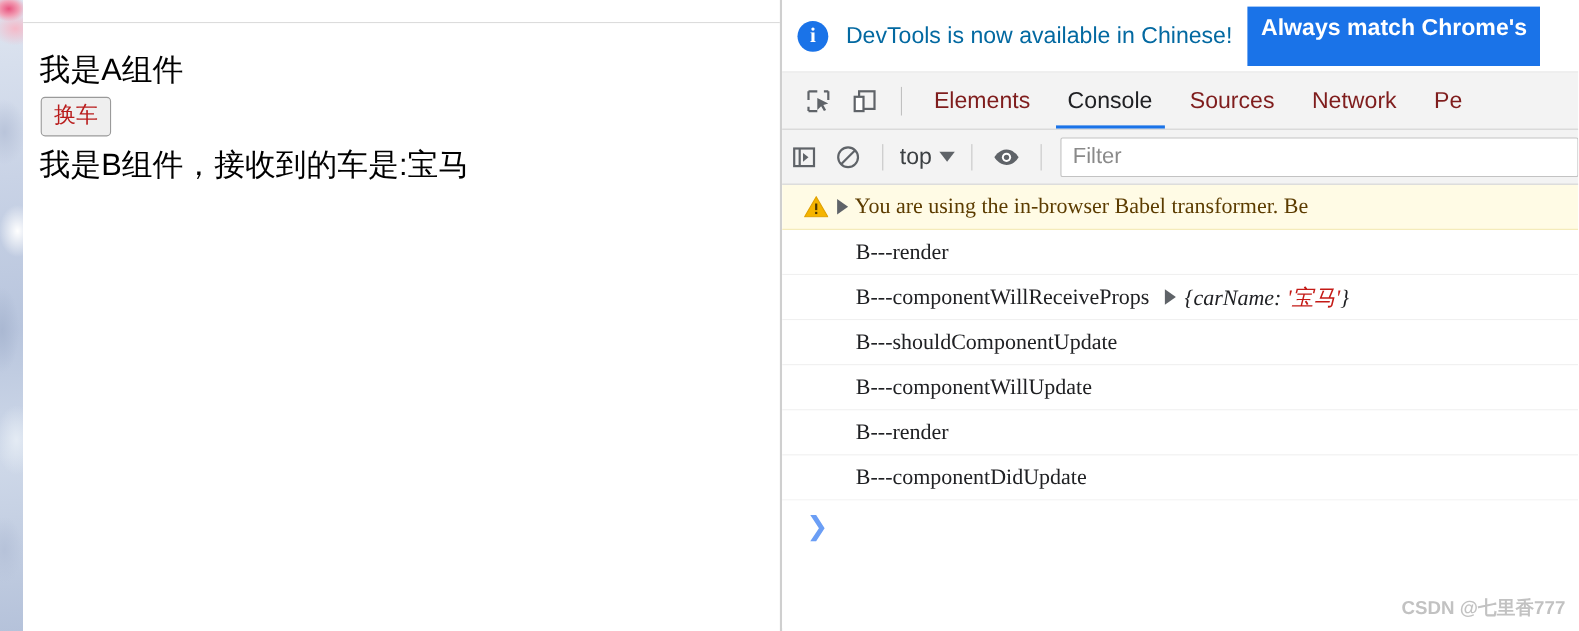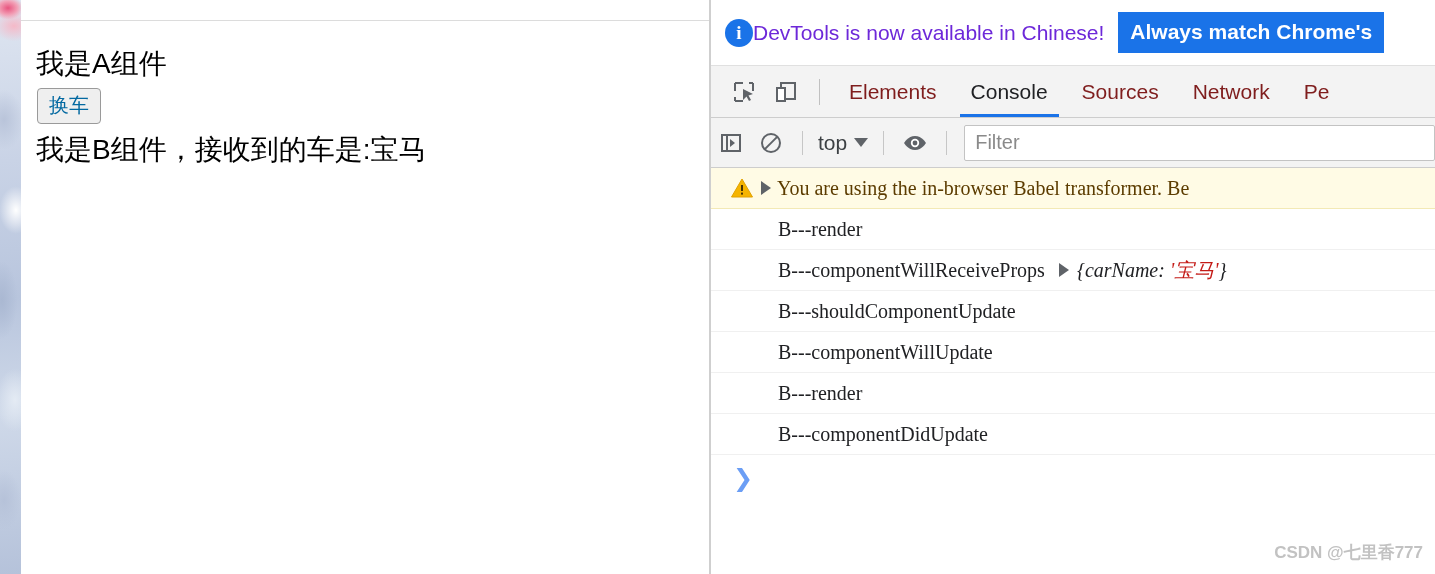--- a/index.html
+++ b/index.html
@@ -62,21 +62,21 @@
     font-size: 28px;
     line-height: 1.42;
     color: #000000;
     white-space: nowrap;
   }
   .swap-button {
     display: inline-block;
     font-family: "Liberation Sans", "DejaVu Sans", sans-serif;
     font-size: 20px;
     line-height: 1;
-    color: #0369a1;
+    color: #b91c1c;
     background: #efefef;
     border: 1px solid #9a9a9a;
     border-radius: 4px;
     padding: 6px 11px 8px 11px;
     margin: 4px 0 6px 1px;
     cursor: default;
   }
 
   
   .devtools {
@@ -108,31 +108,32 @@
     color: #ffffff;
     font-size: 19px;
     font-weight: bold;
     font-family: "Liberation Serif", "DejaVu Serif", serif;
     display: flex;
     align-items: center;
     justify-content: center;
     line-height: 1;
   }
   .banner-text {
+    margin-left: 16px;
     font-size: 21px;
-    color: #6d28d9;
+    color: #0369a1;
     white-space: nowrap;
   }
   .banner-btn {
     margin-left: 14px;
     background: #1a73e8;
     color: #ffffff;
     font-size: 21px;
     font-weight: bold;
-    padding: 8px 12px 9px 12px;
+    padding: 8px 12px 22px 12px;
     white-space: nowrap;
     border: none;
     cursor: pointer;
     font-family: "Liberation Sans", "DejaVu Sans", sans-serif;
   }
 
   
   .dt-tabbar {
     position: relative;
     height: 52px;

